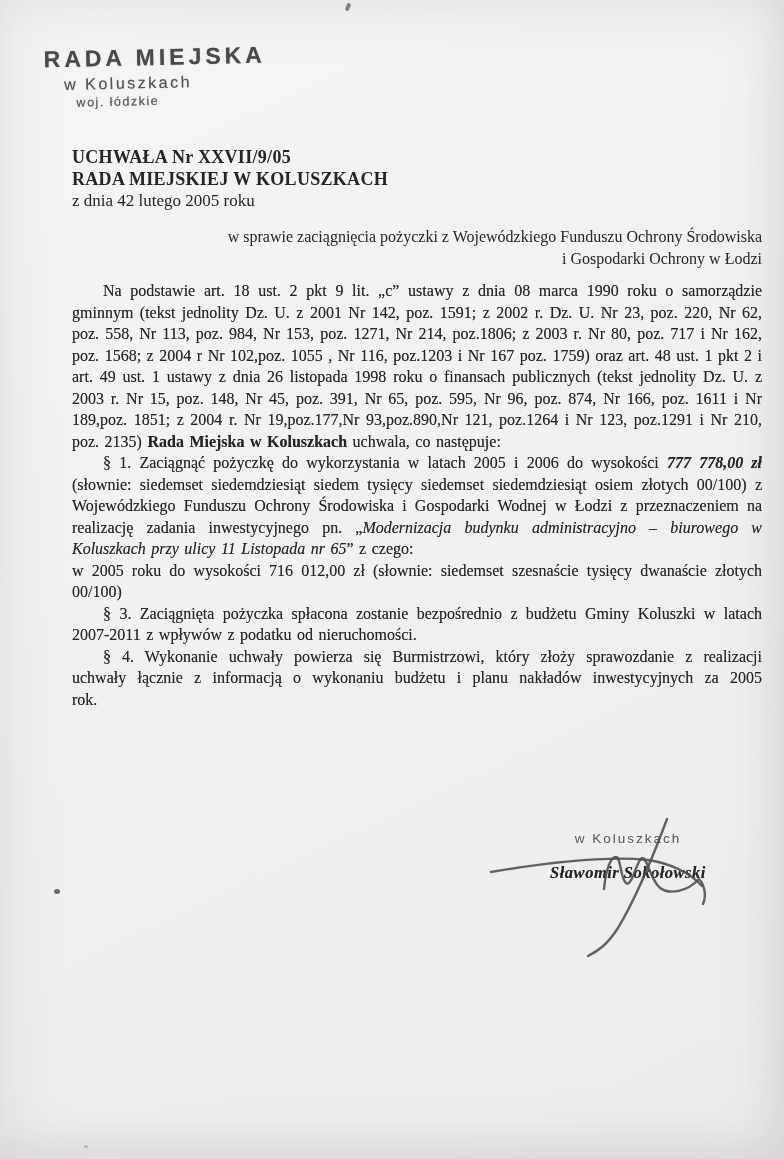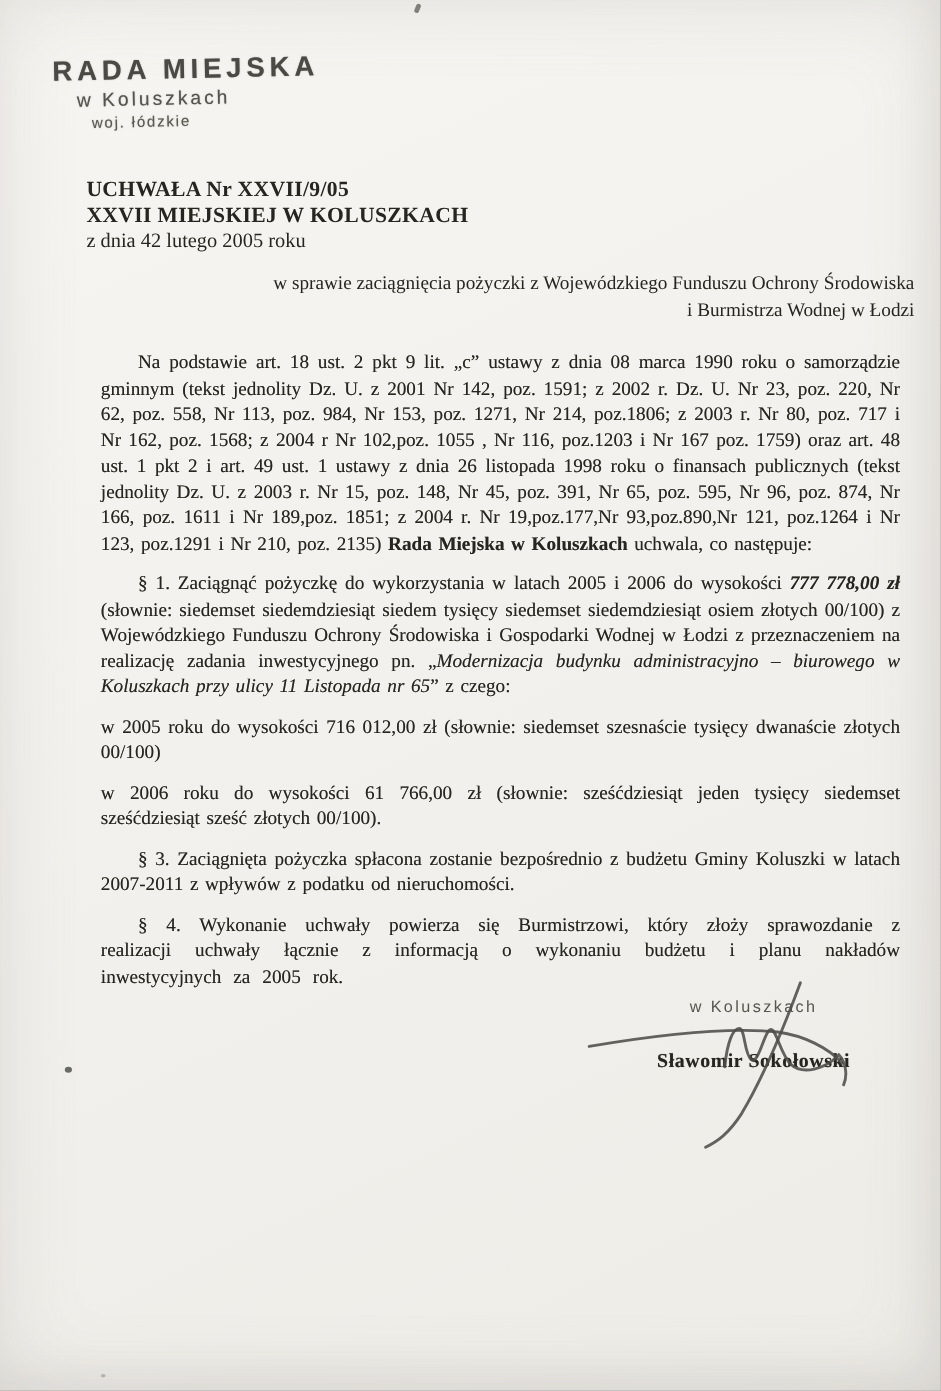--- a/index.html
+++ b/index.html
@@ -32,32 +32,32 @@
   .title .tb{font-weight:bold;font-size:18px;letter-spacing:.3px;}
   .title .tn{font-size:17px;}
   .subject{position:absolute;left:72px;top:226px;width:690px;text-align:right;font-size:16px;line-height:22px;}
   
   .bodytext{
     position:absolute;left:72px;top:280px;width:690px;
     font-size:16px;line-height:21.5px;text-align:justify;
     word-spacing:1.5px;
     text-shadow:0 0 .5px rgba(38,37,31,.5);
   }
-  .bodytext p{margin:12px;}
+  .bodytext p{margin:0;}
   .ind{text-indent:31px;}
   .sp{margin-top:12px;}
   .wide{word-spacing:6px;}
   .b{font-weight:bold;}
   .i{font-style:italic;}
   .bi{font-weight:bold;font-style:italic;}
   
   .sig{position:absolute;left:503px;top:829px;width:250px;text-align:center;line-height:18px;}
   .sig-role1{font-size:14.5px;font-weight:bold;letter-spacing:.2px;text-shadow:0 0 .6px rgba(38,37,31,.5);}
   .sig-role2{font-family:"Liberation Sans","DejaVu Sans",sans-serif;font-size:13.5px;letter-spacing:2px;color:#57554f;margin-top:1px;}
-  .sig-name{font-size:16.5px;font-weight:bold;margin-top:27px;letter-spacing:.5px;text-shadow:0 0 .6px rgba(38,37,31,.5);}
+  .sig-name{font-size:16.5px;font-weight:bold;font-style:italic;margin-top:16px;letter-spacing:.5px;text-shadow:0 0 .6px rgba(38,37,31,.5);}
   
   .ink{position:absolute;left:0;top:0;width:784px;height:1159px;pointer-events:none;}
   .ink path{fill:none;stroke:#4e4d49;stroke-width:2.4;stroke-linecap:round;opacity:.88;}
   
   .speck1{position:absolute;left:346px;top:3px;width:4px;height:8px;background:#5e5d58;border-radius:2px;transform:rotate(22deg);opacity:.75;}
   .speck2{position:absolute;left:54px;top:889px;width:6px;height:5px;background:#4a4a45;border-radius:50%;opacity:.8;}
   .speck3{position:absolute;left:84px;top:1145px;width:4px;height:3px;background:#8a8983;border-radius:50%;opacity:.5;}
 </style>
 </head>
 <body>
@@ -65,36 +65,35 @@
 <div class="page">
 
   <div class="stamp">
     <div class="stamp-l1">RADA MIEJSKA</div>
     <div class="stamp-l2">w Koluszkach</div>
     <div class="stamp-l3">woj. łódzkie</div>
   </div>
 
   <div class="title">
     <div class="tb">UCHWAŁA Nr XXVII/9/05</div>
-    <div class="tb">XXVII MIEJSKIEJ W KOLUSZKACH</div>
+    <div class="tb">RADA MIEJSKIEJ W KOLUSZKACH</div>
     <div class="tn">z dnia 42 lutego 2005 roku</div>
   </div>
 
   <div class="subject">
     <div>w sprawie zaciągnięcia pożyczki z Wojewódzkiego Funduszu Ochrony Środowiska</div>
-    <div>i Burmistrza Wodnej w Łodzi</div>
+    <div>i Gospodarki Ochrony w Łodzi</div>
   </div>
 
   <div class="bodytext">
     <p class="ind"><span>Na podstawie art. 18 ust. 2 pkt 9 lit. „c” ustawy z dnia 08 marca 1990 roku o samorządzie gminnym (tekst jednolity Dz. U. z 2001 Nr 142, poz. 1591; z 2002 r. Dz. U. Nr 23, poz. 220, Nr 62, poz. 558, Nr 113, poz. 984, Nr 153, poz. 1271, Nr 214, poz.1806; z 2003 r. Nr 80, poz. 717 i Nr 162, poz. 1568; z 2004 r Nr 102,poz. 1055 , Nr 116, poz.1203 i Nr 167 poz. 1759) oraz art. 48 ust. 1 pkt 2 i art. 49 ust. 1 ustawy z dnia 26 listopada 1998 roku o finansach publicznych (tekst jednolity Dz. U. z 2003 r. Nr 15, poz. 148, Nr 45, poz. 391, Nr 65, poz. 595, Nr 96, poz. 874, Nr 166, poz. 1611 i Nr 189,poz. 1851; z 2004 r. Nr 19,poz.177,Nr 93,poz.890,Nr 121, poz.1264 i Nr 123, poz.1291 i Nr 210, poz. 2135) </span><span class="b">Rada Miejska w Koluszkach</span><span> uchwala, co następuje:</span></p>
 
     <p class="ind sp"><span>§ 1. Zaciągnąć pożyczkę do wykorzystania w latach 2005 i 2006 do wysokości </span><span class="bi">777 778,00 zł</span><span> (słownie: siedemset siedemdziesiąt siedem tysięcy siedemset siedemdziesiąt osiem złotych 00/100) z Wojewódzkiego Funduszu Ochrony Środowiska i Gospodarki Wodnej w Łodzi z przeznaczeniem na realizację zadania inwestycyjnego pn. „</span><span class="i">Modernizacja budynku administracyjno – biurowego w Koluszkach przy ulicy 11 Listopada nr 65</span><span>” z czego:</span></p>
 
     <p>w 2005 roku do wysokości 716 012,00 zł (słownie: siedemset szesnaście tysięcy dwanaście złotych 00/100)</p>
-    <p>w 2006 roku do wysokości 61 766,00 zł (słownie: sześćdziesiąt jeden tysięcy siedemset sześćdziesiąt sześć złotych 00/100).</p>
 
     <p class="ind">§ 3. Zaciągnięta pożyczka spłacona zostanie bezpośrednio z budżetu Gminy Koluszki w latach 2007-2011 z wpływów z podatku od nieruchomości.</p>
     <p class="ind wide">§ 4. Wykonanie uchwały powierza się Burmistrzowi, który złoży sprawozdanie z realizacji uchwały łącznie z informacją o wykonaniu budżetu i planu nakładów inwestycyjnych za 2005 rok.</p>
   </div>
 
   <div class="sig">
     <div class="sig-role2">w Koluszkach</div>
     <div class="sig-name">Sławomir Sokołowski</div>
   </div>
 

